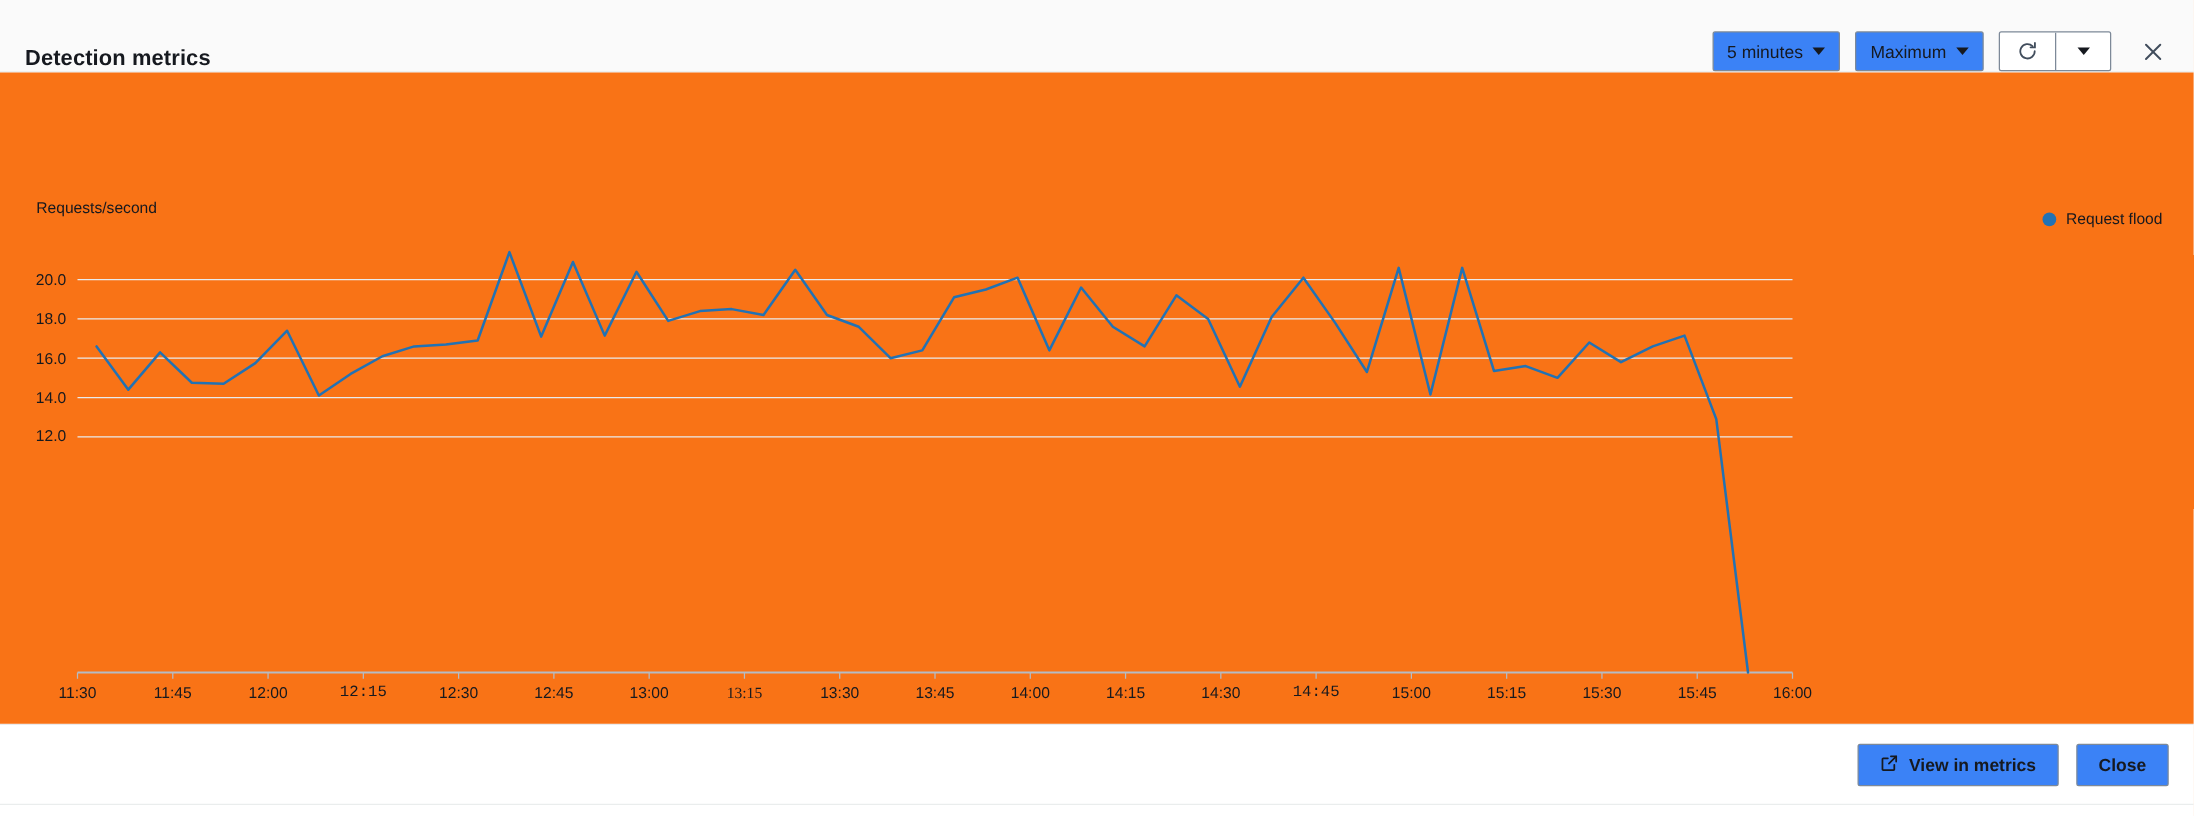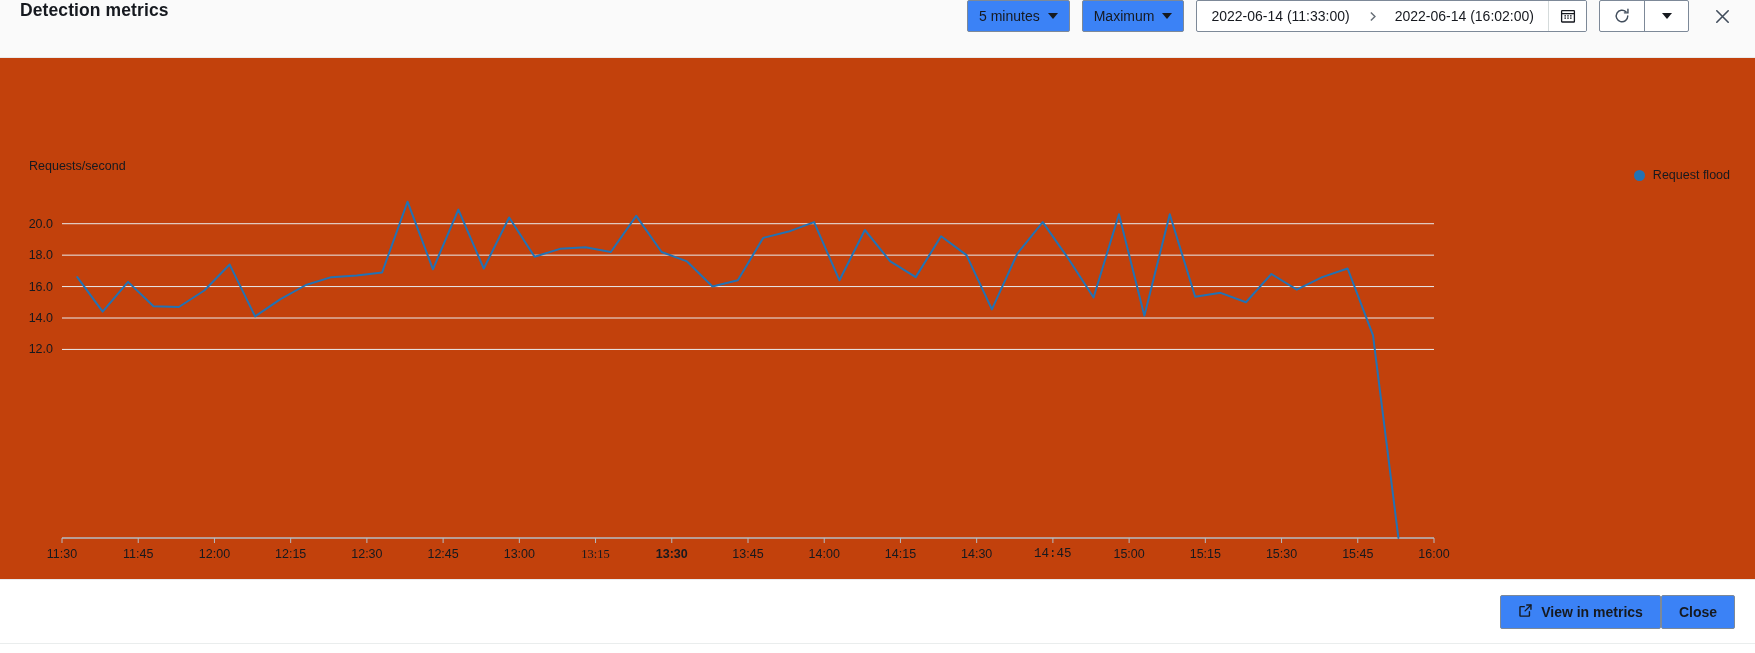--- a/index.html
+++ b/index.html
@@ -10,21 +10,21 @@
     color: #16191f;
     overflow: hidden;
   }
   .modal { width: 1755px; height: 653px; display: flex; flex-direction: column; background:#fff; }
 
   
   .header {
     height: 58px; flex: 0 0 58px;
     background: #fafafa;
     border-bottom: 1px solid #e9ebed;
-    display: flex; align-items: flex-start;
+    display: flex; align-items: flex-end;
     padding: 0 18px 0 20px;
   }
   .title { font-size: 17.5px; font-weight: bold; letter-spacing: .1px; color:#16191f; }
   .header-controls { margin-left: auto; display: flex; align-items: center; gap: 12px; }
 
   .btn {
     background:#3b82f6; border:1px solid #7d8998; border-radius:2px;
     color:#16191f; font-family:inherit; font-size:14px;
     height:32px; padding:0 11px; display:flex; align-items:center; gap:8px;
     cursor:pointer; white-space:nowrap;
@@ -42,36 +42,36 @@
     width:38px; height:32px; display:flex; align-items:center; justify-content:center;
     border-left:1px solid #d5dbdb; background:#fff; cursor:pointer;
   }
 
   .refresh-group { display:flex; height:32px; border:1px solid #7d8998; border-radius:2px; overflow:hidden; background:#fff; }
   .refresh-btn { width:44px; display:flex; align-items:center; justify-content:center; cursor:pointer; }
   .refresh-caret { width:44px; display:flex; align-items:center; justify-content:center; border-left:1px solid #7d8998; cursor:pointer; }
   .close-x { margin-left:6px; width:30px; height:30px; display:flex; align-items:center; justify-content:center; cursor:pointer; color:#414d5c; }
 
   
-  .body { flex:1 1 auto; position:relative; background:#c2410c; }
+  .body { flex:1 1 auto; position:relative; background:#f97316; }
   .chart-area { position:absolute; left:0; top:0; right:0; bottom:0; }
   .y-label { position:absolute; left:29px; top:101px; font-size:12.5px; color:#16191f; }
   .legend { position:absolute; right:25px; top:110px; display:flex; align-items:center; gap:8px; font-size:12.5px; color:#16191f; }
   .legend-dot { width:11px; height:11px; border-radius:50%; display:inline-block; }
 
   .plot { position:absolute; left:62px; top:128px; width:1372px; height:352px; }
   .plot svg { display:block; width:100%; height:100%; overflow:visible; }
 
   .ytick { position:absolute; right:100%; margin-right:9px; transform:translateY(-50%); font-size:12.5px; color:#16191f; white-space:nowrap; }
   .xtick { position:absolute; top:100%; margin-top:9px; transform:translateX(-50%); font-size:12.5px; color:#16191f; white-space:nowrap; }
 
   
   .footer {
     height:64px; flex:0 0 64px; border-top:1px solid #e9ebed;
-    display:flex; align-items:center; justify-content:flex-end; padding:0 20px;
+    display:flex; align-items:center; justify-content:flex-end; gap:14px; padding:0 20px;
     background:#fff;
   }
   .footer .btn { height:34px; font-weight:bold; padding:0 17px; }
   .bottom-strip { height:10px; flex:0 0 10px; background:#fff; border-top:1px solid #eaeded; }
 </style>
 </head>
 <body>
 
 <div class="modal">
 
@@ -83,36 +83,20 @@
       <div class="btn">
         <span>5 minutes</span>
         <span class="caret"></span>
       </div>
 
       <div class="btn">
         <span>Maximum</span>
         <span class="caret"></span>
       </div>
 
-      <div class="daterange">
-        <span class="dr-text">2022-06-14 (11:33:00)</span>
-        <span class="dr-sep">
-          <svg width="13" height="13" viewBox="0 0 16 16" fill="none" stroke="#687078" stroke-width="1.8">
-            <path d="M6 3 L11 8 L6 13"></path>
-          </svg>
-        </span>
-        <span class="dr-text">2022-06-14 (16:02:00)</span>
-        <span class="cal-btn">
-          <svg width="16" height="16" viewBox="0 0 16 16" fill="none" stroke="#16191f" stroke-width="1.3">
-            <rect x="1.6" y="2.6" width="12.8" height="11.4" rx="0.6"></rect>
-            <path d="M1.6 5.6 H14.4"></path>
-            <path d="M4.4 7.8 h1.6 M7.2 7.8 h1.6 M10 7.8 h1.6 M4.4 10.2 h1.6 M7.2 10.2 h1.6 M10 10.2 h1.6" stroke-width="1.25"></path>
-          </svg>
-        </span>
-      </div>
 
       <div class="refresh-group">
         <span class="refresh-btn">
           <svg width="18" height="18" viewBox="0 0 20 20" fill="none" stroke="#414d5c" stroke-width="1.6" stroke-linecap="round">
             <path d="M16.4 10a6.4 6.4 0 1 1-1.95-4.6"></path>
             <path d="M16.6 2.6 v3.9 h-3.9"></path>
           </svg>
         </span>
         <span class="refresh-caret">
           <span class="caret"></span>
@@ -168,26 +152,26 @@
             <polyline points="15.244444444444445,91.14285714285711 40.65185185185185,125.7142857142857 66.05925925925926,95.85714285714283 91.46666666666667,120.2142857142857 116.87407407407407,121 142.28148148148148,104.5 167.6888888888889,78.57142857142856 193.09629629629632,130.42857142857144 218.5037037037037,113.14285714285714 243.91111111111113,98.99999999999997 269.31851851851854,91.14285714285711 294.72592592592594,89.57142857142856 320.1333333333333,86.42857142857144 345.5407407407407,15.714285714285722 370.94814814814816,83.28571428571428 396.3555555555555,23.571428571428555 421.76296296296294,82.5 447.1703703703704,31.428571428571445 472.5777777777778,70.71428571428572 497.98518518518523,62.85714285714289 523.3925925925926,61.28571428571428 548.8000000000001,66 574.2074074074073,29.857142857142833 599.6148148148148,66 625.0222222222222,75.42857142857139 650.4296296296296,100.57142857142856 675.837037037037,94.28571428571428 701.2444444444444,51.85714285714283 726.6518518518519,45.571428571428555 752.0592592592593,36.14285714285711 777.4666666666667,94.28571428571428 802.874074074074,43.99999999999994 828.2814814814815,75.42857142857139 853.6888888888889,91.14285714285711 879.0962962962963,50.28571428571428 904.5037037037036,69.14285714285711 929.9111111111112,123.35714285714283 955.3185185185185,67.57142857142856 980.7259259259259,36.14285714285711 1006.1333333333332,72.28571428571428 1031.5407407407408,111.57142857142853 1056.9481481481482,28.28571428571422 1082.3555555555556,129.64285714285714 1107.762962962963,28.28571428571422 1133.1703703703704,110.78571428571428 1158.5777777777778,106.85714285714283 1183.9851851851852,116.28571428571428 1209.3925925925926,87.99999999999994 1234.8,103.7142857142857 1260.2074074074073,91.14285714285711 1285.6148148148147,82.5 1311.0222222222224,149.28571428571428 1336.4296296296297,352" fill="none" stroke="#2272b4" stroke-width="2" stroke-linejoin="round" stroke-linecap="round" vector-effect="non-scaling-stroke"></polyline>
           </svg>
       <div class="ytick" style="top: 46.4286%;">12.0</div>
           <div class="ytick" style="top: 37.5%;">14.0</div>
           <div class="ytick" style="top: 28.5714%;">16.0</div>
           <div class="ytick" style="top: 19.6429%;">18.0</div>
           <div class="ytick" style="top: 10.7143%;">20.0</div>
           <div class="xtick" style="left: 0%;">11:30</div>
           <div class="xtick" style="left: 5.55556%; text-align: center;">11:45</div>
           <div class="xtick" style="left: 11.1111%;">12:00</div>
-          <div class="xtick" style="left: 16.6667%;">12:15</div>
+          <div class="xtick" style="left: 16.6667%; font-family: Liberation Mono, monospace;">12:15</div>
           <div class="xtick" style="left: 22.2222%;">12:30</div>
           <div class="xtick" style="left: 27.7778%;">12:45</div>
           <div class="xtick" style="left: 33.3333%;">13:00</div>
           <div class="xtick" style="left: 38.8889%; font-family: Liberation Serif, serif;">13:15</div>
-          <div class="xtick" style="left: 44.4444%; font-weight: bold;">13:30</div>
+          <div class="xtick" style="left: 44.4444%;">13:30</div>
           <div class="xtick" style="left: 50%;">13:45</div>
           <div class="xtick" style="left: 55.5556%;">14:00</div>
           <div class="xtick" style="left: 61.1111%; text-align: center;">14:15</div>
           <div class="xtick" style="left: 66.6667%;">14:30</div>
           <div class="xtick" style="left: 72.2222%; font-family: Liberation Mono, monospace;">14:45</div>
           <div class="xtick" style="left: 77.7778%;">15:00</div>
           <div class="xtick" style="left: 83.3333%;">15:15</div>
           <div class="xtick" style="left: 88.8889%;">15:30</div>
           <div class="xtick" style="left: 94.4444%;">15:45</div>
           <div class="xtick" style="left: 100%;">16:00</div>

